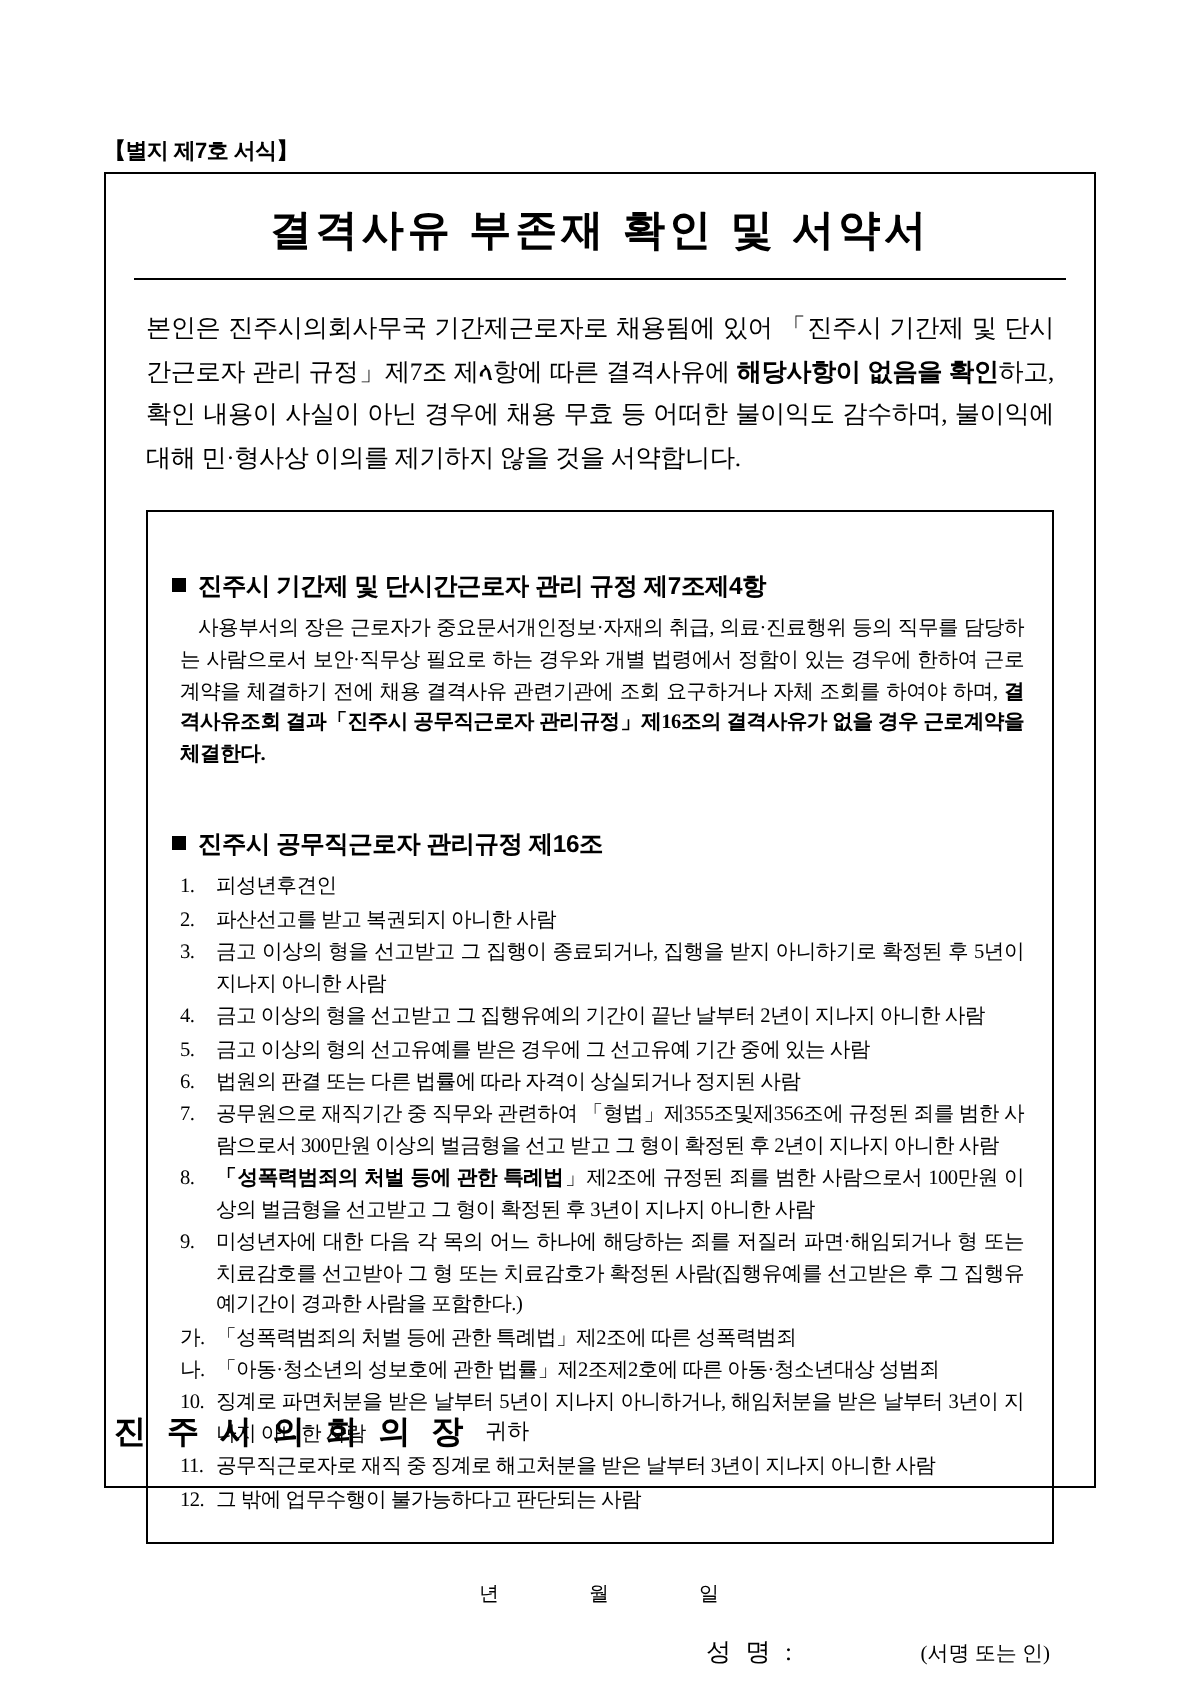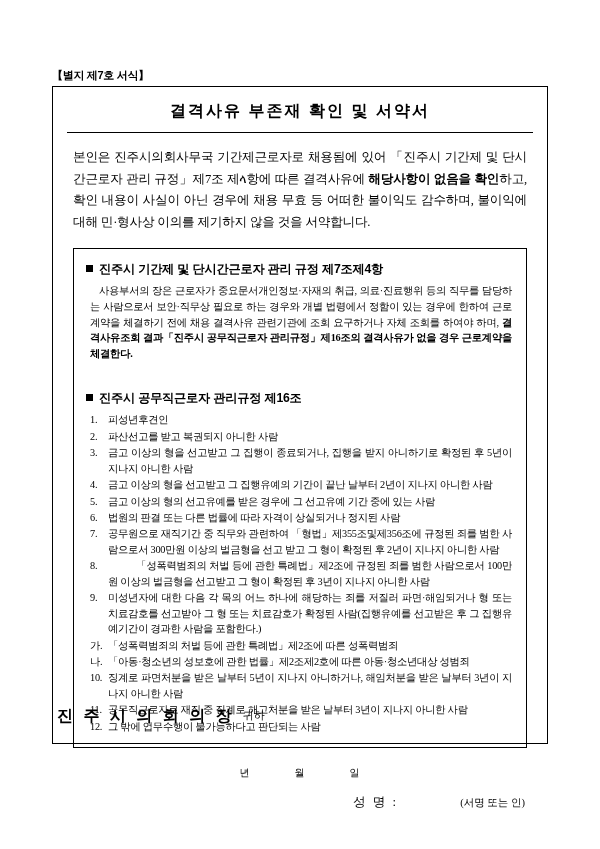--- a/index.html
+++ b/index.html
@@ -35,21 +35,21 @@
     position: absolute;
     left: 52px;
     top: 86px;
     width: 496px;
     height: 658px;
     border: 1.2px solid #000;
     box-sizing: border-box;
   }
   .doc-title {
     text-align: center;
-    font-size: 16px;
+    font-size: 21px;
     font-weight: bold;
     letter-spacing: 2px;
     margin-top: 14px;
     font-family: "Liberation Sans", "DejaVu Sans", sans-serif;
   }
   .title-rule {
     width: 466px;
     height: 0;
     border-top: 1.1px solid #000;
     margin: 10px auto 0 auto;
@@ -61,21 +61,21 @@
     text-align: justify;
     letter-spacing: -0.2px;
   }
   .intro .b {
     font-weight: bold;
   }
   .inner-box {
     margin: 14px 20px 0 20px;
     border: 1px solid #000;
     box-sizing: border-box;
-    padding: 10px 12px 12px 12px;
+    padding: 27px 12px 12px 12px;
   }
   .sec-head {
     font-size: 12.2px;
     font-weight: bold;
     letter-spacing: -0.2px;
     font-family: "Liberation Sans", "DejaVu Sans", sans-serif;
     margin: 2px 0 5px 0;
   }
   .sec-head .sq {
     display: inline-block;
@@ -114,22 +114,21 @@
     text-align: justify;
   }
   ol.list > li .num {
     position: absolute;
     left: 0;
     top: 0;
     width: 16px;
     text-align: left;
   }
   ol.list > li .txt .b {
-    font-weight: normal;
-    margin-left: 28px;
+    font-weight: bold;
   }
   .date-line {
     text-align: center;
     font-size: 10px;
     letter-spacing: 1px;
     margin-top: 18px;
   }
   .date-line .gap {
     display: inline-block;
     width: 44px;

